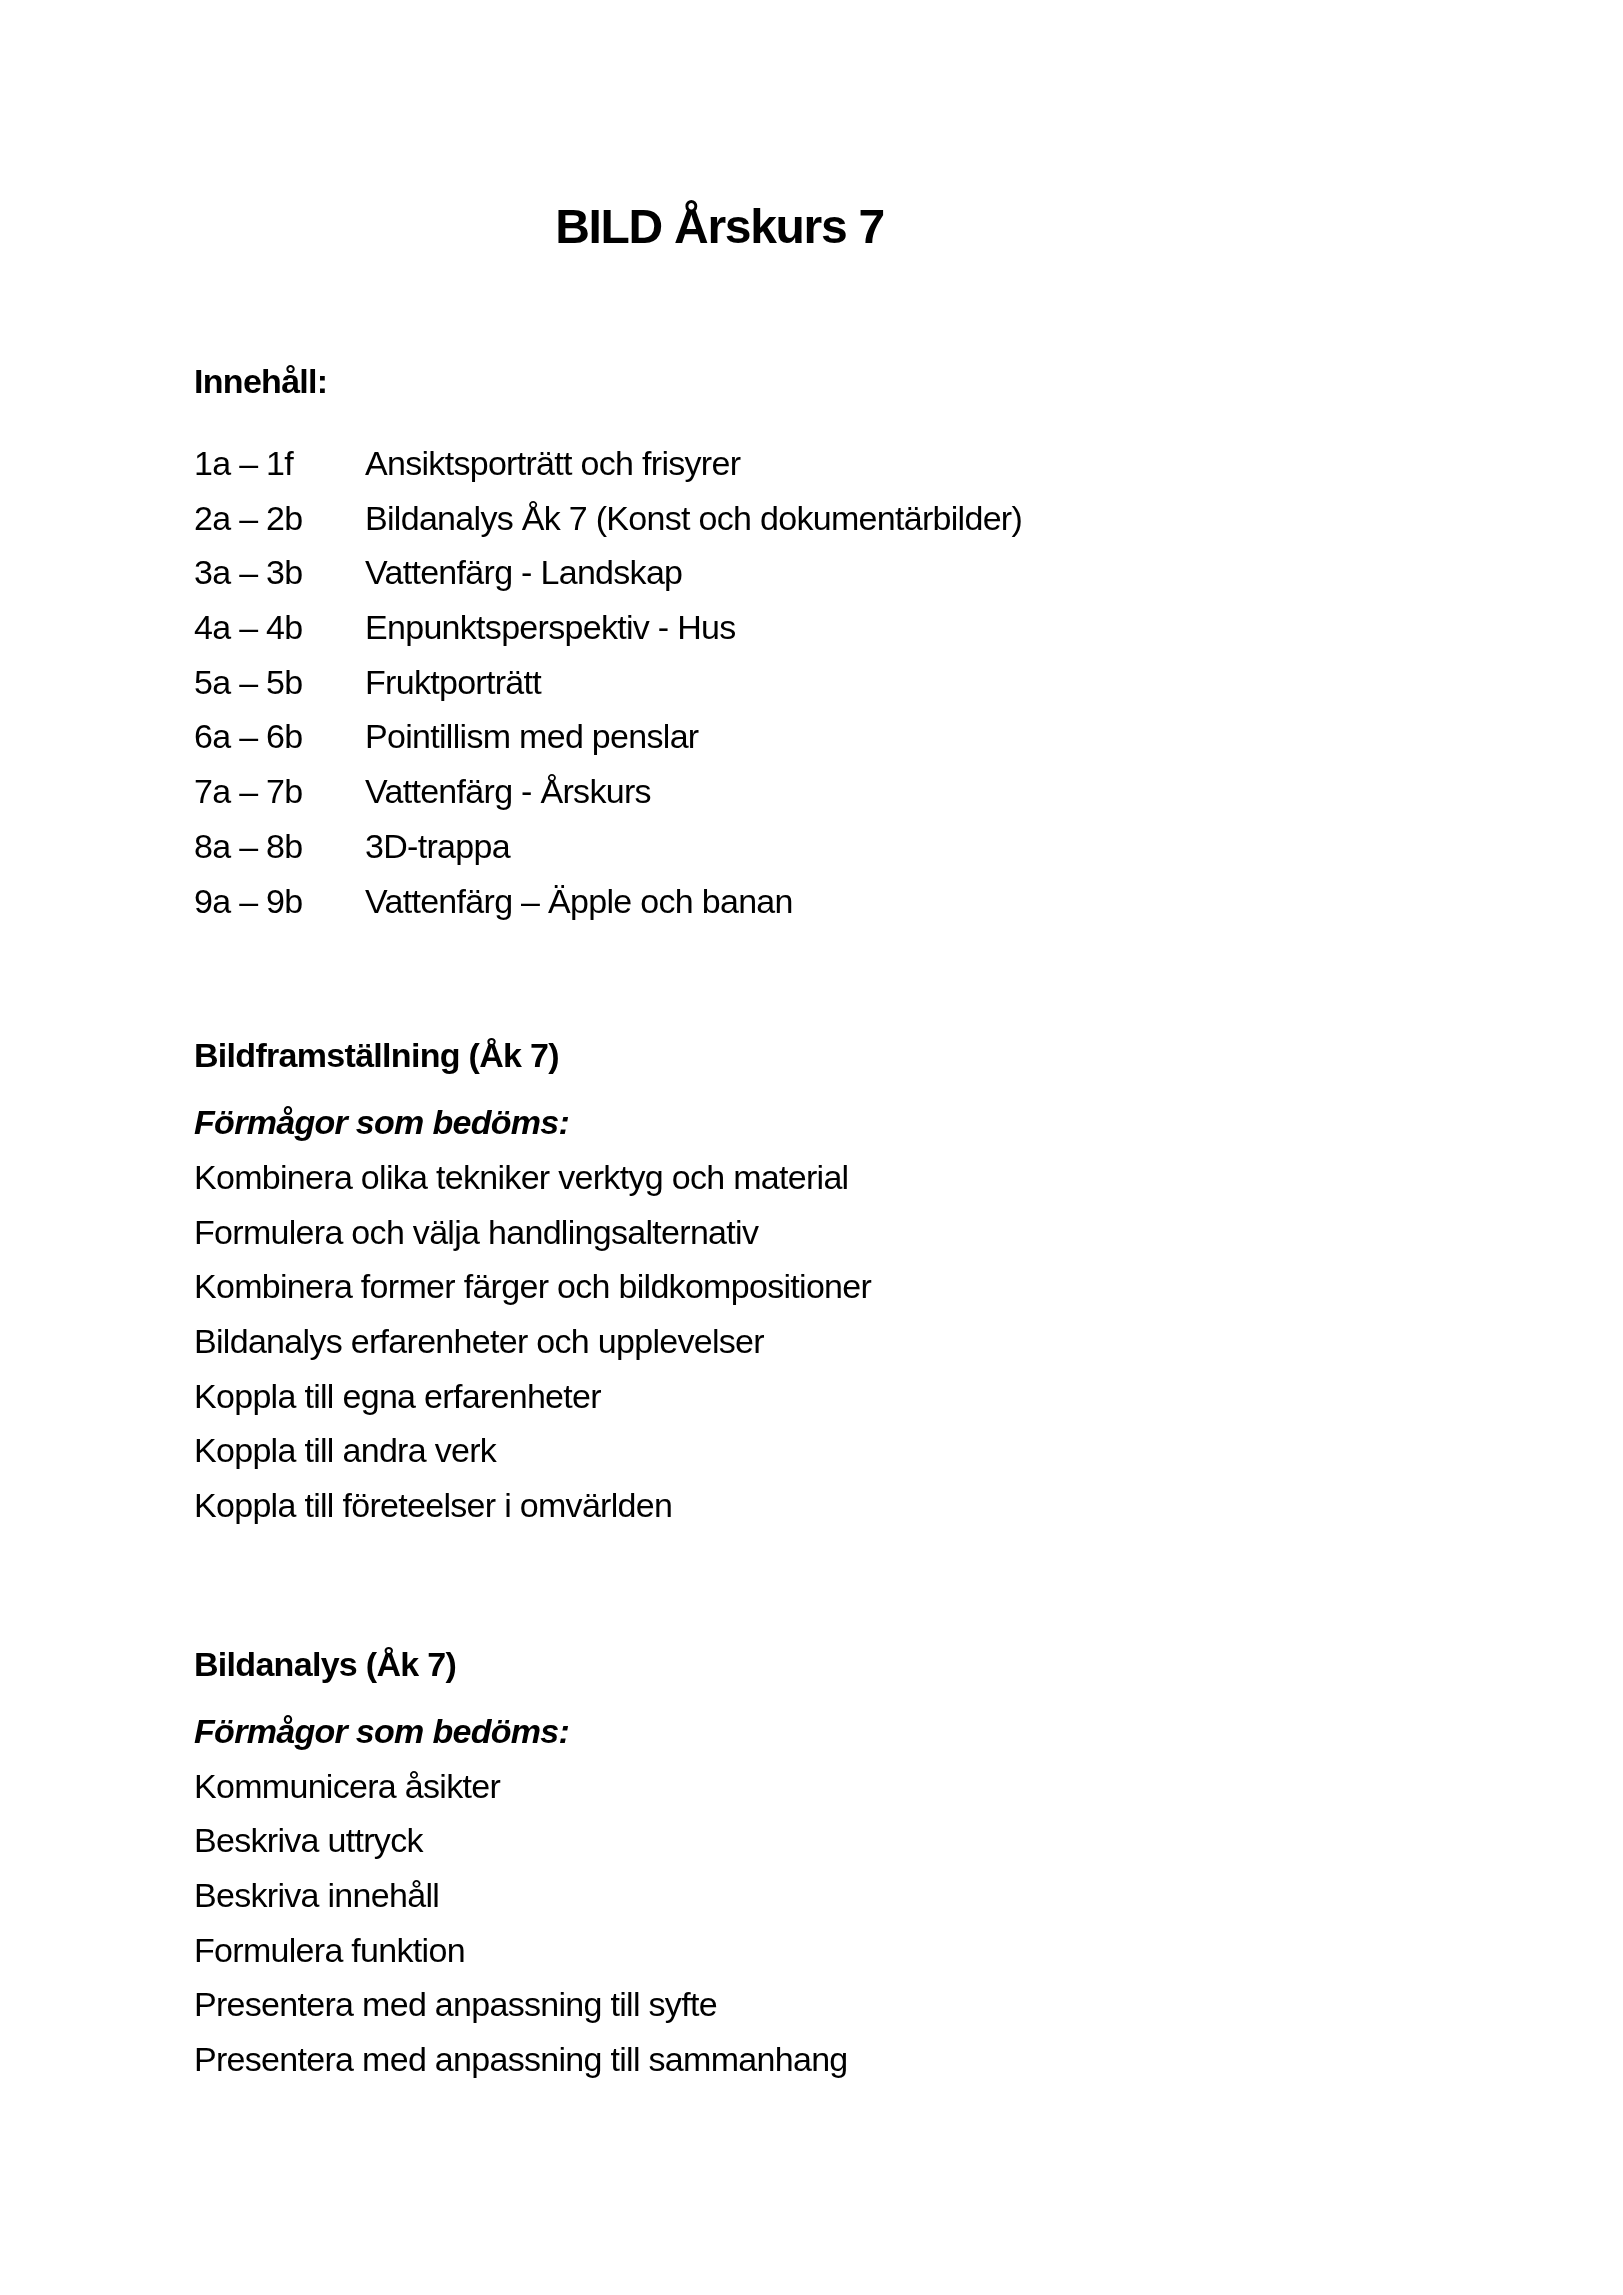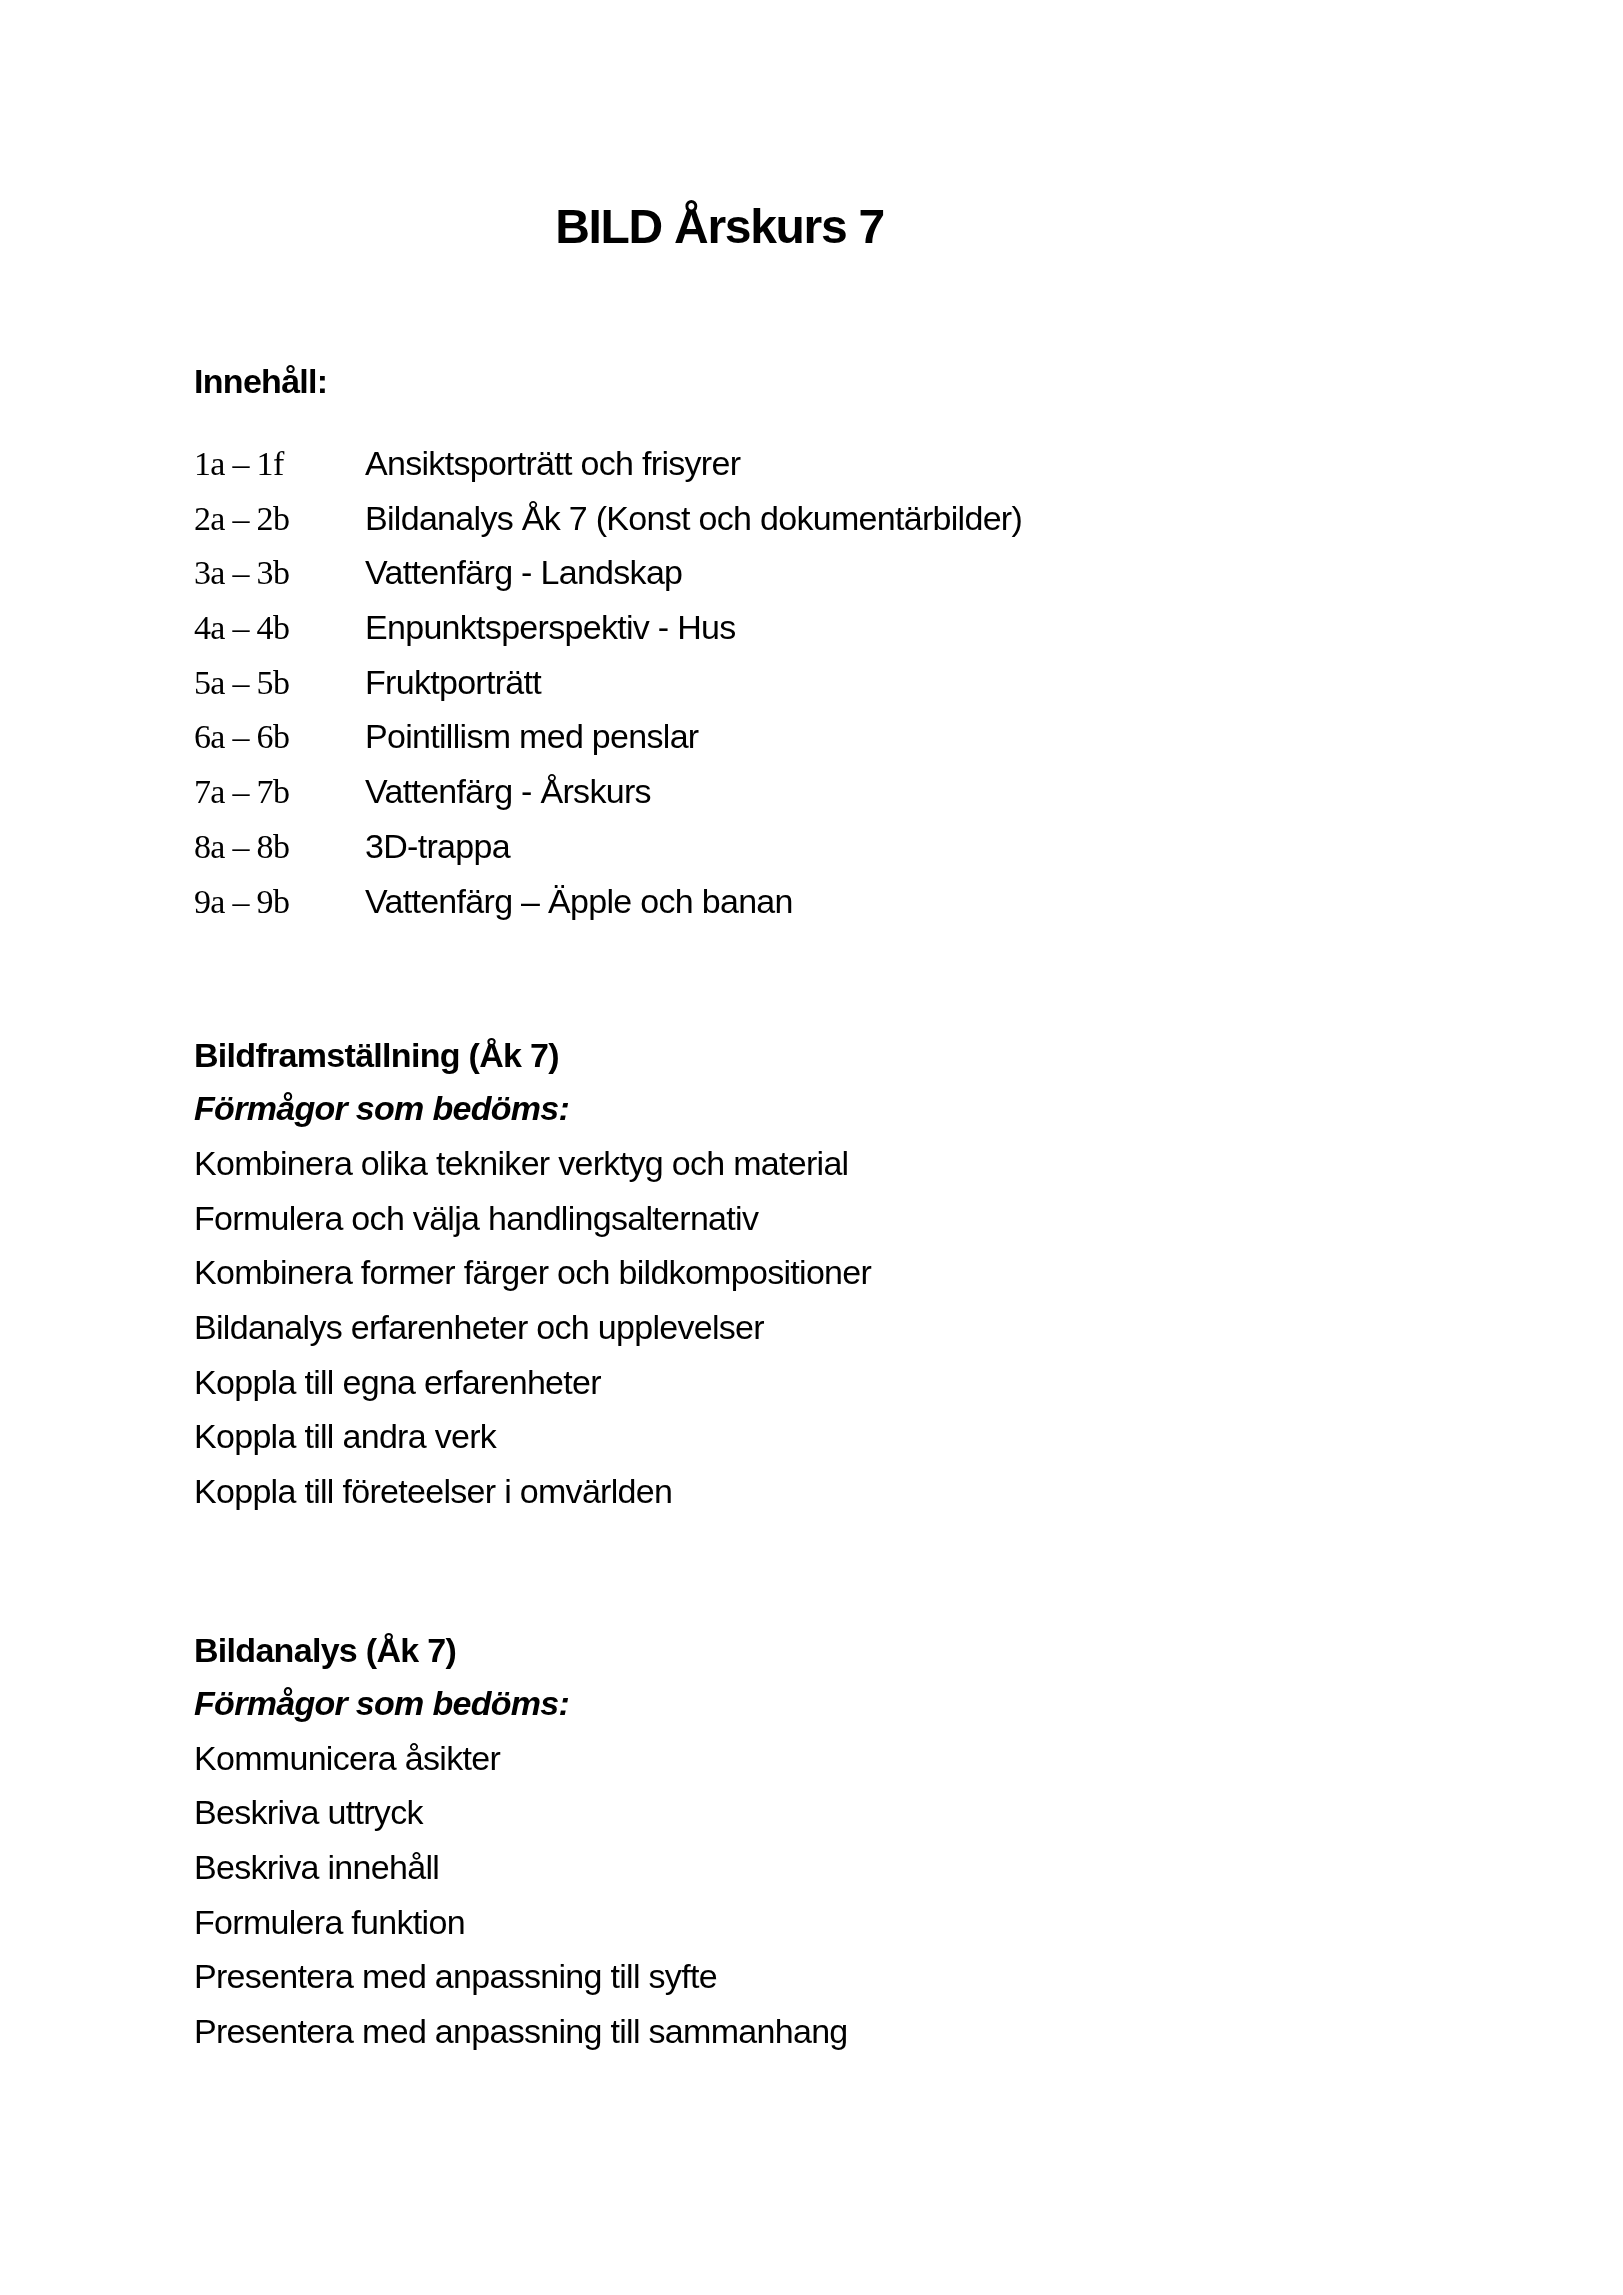--- a/index.html
+++ b/index.html
@@ -39,26 +39,26 @@
     white-space: nowrap;
   }
   .toc-heading { margin-top: 105px; }
   .toc { margin-top: 41px; }
   .toc-row {
     display: flex;
     line-height: 41px;
     margin-bottom: 13.7px;
     white-space: nowrap;
   }
-  .toc-code { flex: 0 0 171px; width: 171px; font-family: Liberation Serif, serif; }
+  .toc-code { flex: 0 0 171px; width: 171px; }
   .toc-desc { flex: 1 1 auto; }
   .section-heading-bf { margin-top: 100px; }
   .section-heading-ba { margin-top: 118px; }
   .subheading {
-    margin-top: 12px;
+    margin-top: 26px;
     line-height: 41px;
     font-weight: 700;
     font-style: italic;
     white-space: nowrap;
   }
   .para {
     margin-top: 13.7px;
     line-height: 41px;
     white-space: nowrap;
   }

